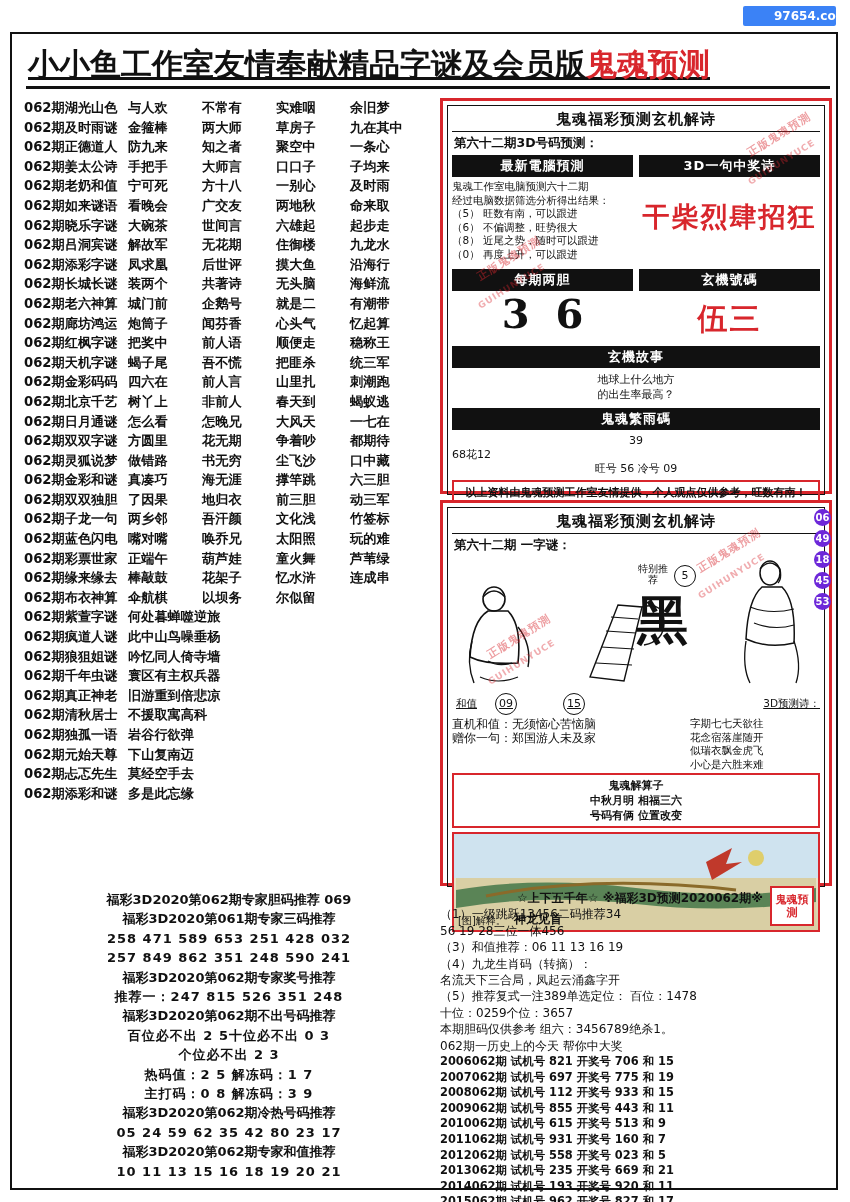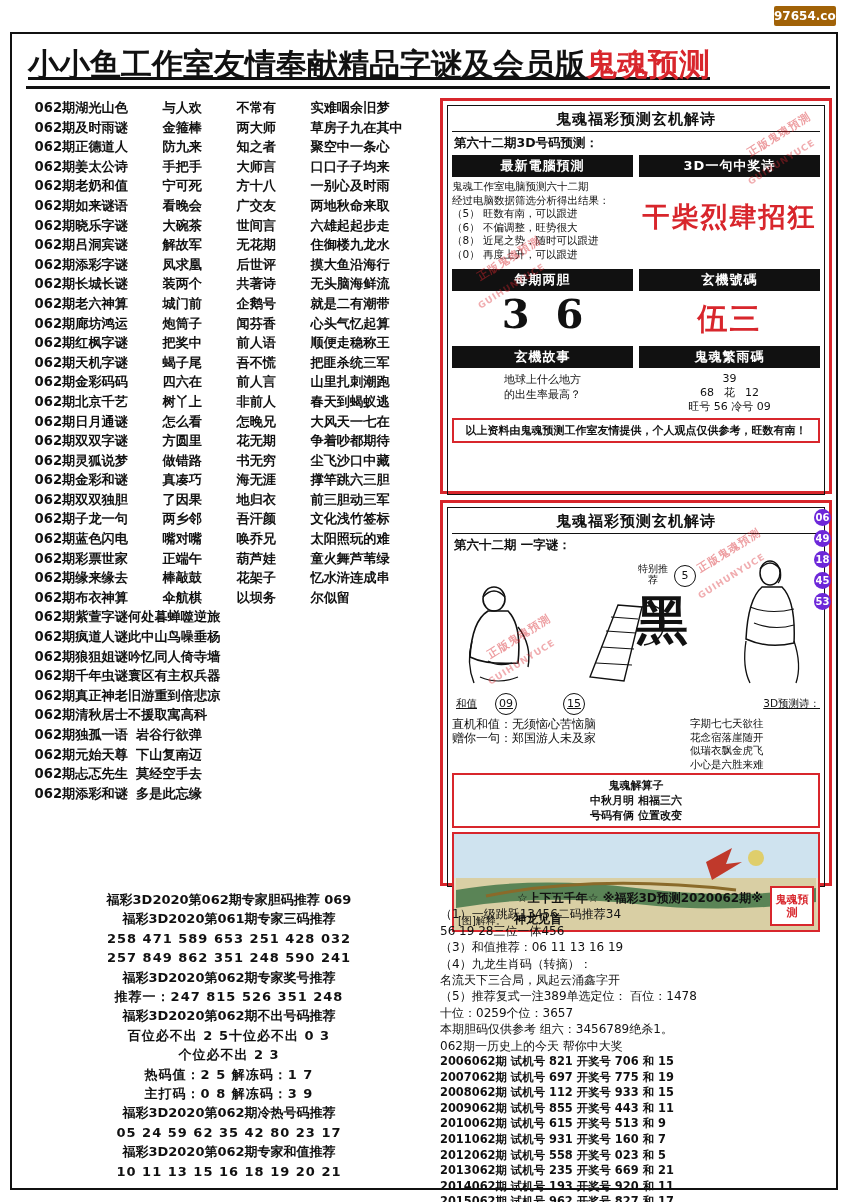--- a/index.html
+++ b/index.html
@@ -11,45 +11,46 @@
     position:relative;
     overflow:hidden;
   }
   .page{position:relative;width:850px;height:1202px;}
   .outer-border{
     position:absolute;left:10px;top:32px;width:828px;height:1158px;
     border:2px solid #111;box-sizing:border-box;
   }
   .watermark{
     position:absolute;right:14px;top:6px;
-    width:62px;height:20px;background:#a16207;color:#fff;
+    width:62px;height:20px;background:#3b82f6;color:#fff;
     font-size:12px;font-weight:bold;text-align:center;line-height:20px;
     border-radius:2px;
     font-family:"DejaVu Sans",sans-serif;
+    padding-left:31px;
   }
   .title{
     position:absolute;left:28px;top:44px;width:800px;
     font-size:31px;font-weight:bold;letter-spacing:0px;
     font-family:"DejaVu Sans",sans-serif;
     white-space:nowrap;
     text-decoration:underline;
   }
   .title .blk{color:#111;}
   .title .red{color:#d8262c;}
   .title-underline{
     position:absolute;left:26px;top:86px;width:804px;height:3px;background:#111;
   }
 
   
   .riddles{
     position:absolute;left:24px;top:98px;width:400px;
   }
   .rrow{
     display:flex;align-items:baseline;
-    font-size:13.2px;line-height:19.6px;white-space:nowrap;text-align:right;
+    font-size:13.2px;line-height:19.6px;white-space:nowrap;
   }
   .rlabel{width:104px;font-weight:bold;color:#111;}
   .rc{width:74px;font-weight:bold;}
   .rc.last{width:auto;}
 
   
   .expert{
     position:absolute;left:24px;top:890px;width:410px;
     font-size:13px;line-height:19.4px;
   }
@@ -433,33 +434,33 @@
               <div class="bigdigit">3</div>
               <div class="bigdigit">6</div>
             </div>
           </div>
           <div class="col">
             <div class="blackbar">玄機號碼</div>
             <div class="redbig" style="margin-top:8px;font-size:30px;">伍三</div>
           </div>
         </div>
 
-        <div class="twocol" style="margin-top:6px;">
+        <div class="twocol" style="margin-top:6px;flex-direction:column;">
           <div class="col">
             <div class="blackbar">玄機故事</div>
             <div class="smalltxt" style="margin-top:4px;text-align:center;">
               <div>地球上什么地方</div>
               <div>的出生率最高？</div>
             </div>
           </div>
           <div class="col">
             <div class="blackbar">鬼魂繁雨碼</div>
             <div class="smalltxt" style="margin-top:4px;text-align:center;line-height:14px;">
               <div>39</div>
-              <div style="display:flex;justify-content:center;gap:10px;">
+              <div style="display:flex;">
                 <span>68</span>
                 <span>花</span>
                 <span>12</span>
               </div>
               <div>旺号 56 冷号 09</div>
             </div>
           </div>
         </div>
 
         <div class="redbox">以上资料由鬼魂预测工作室友情提供，个人观点仅供参考，旺数有南！</div>

